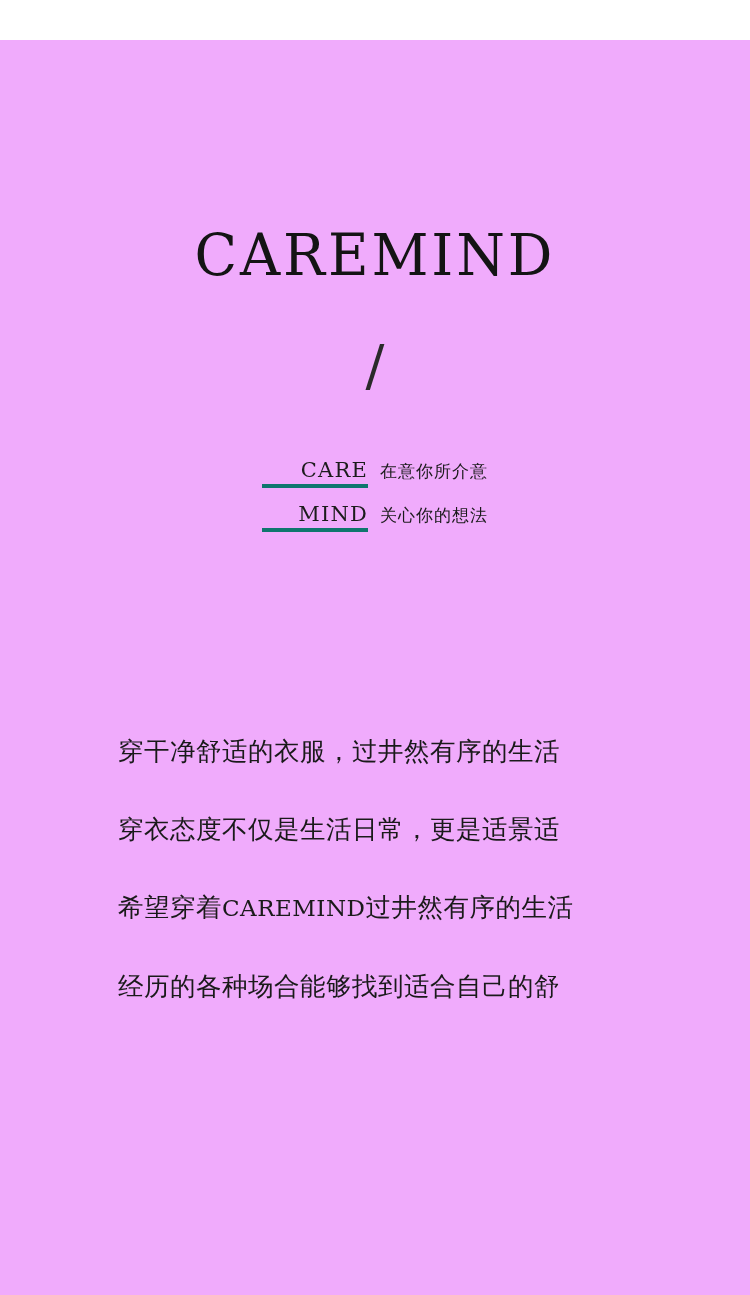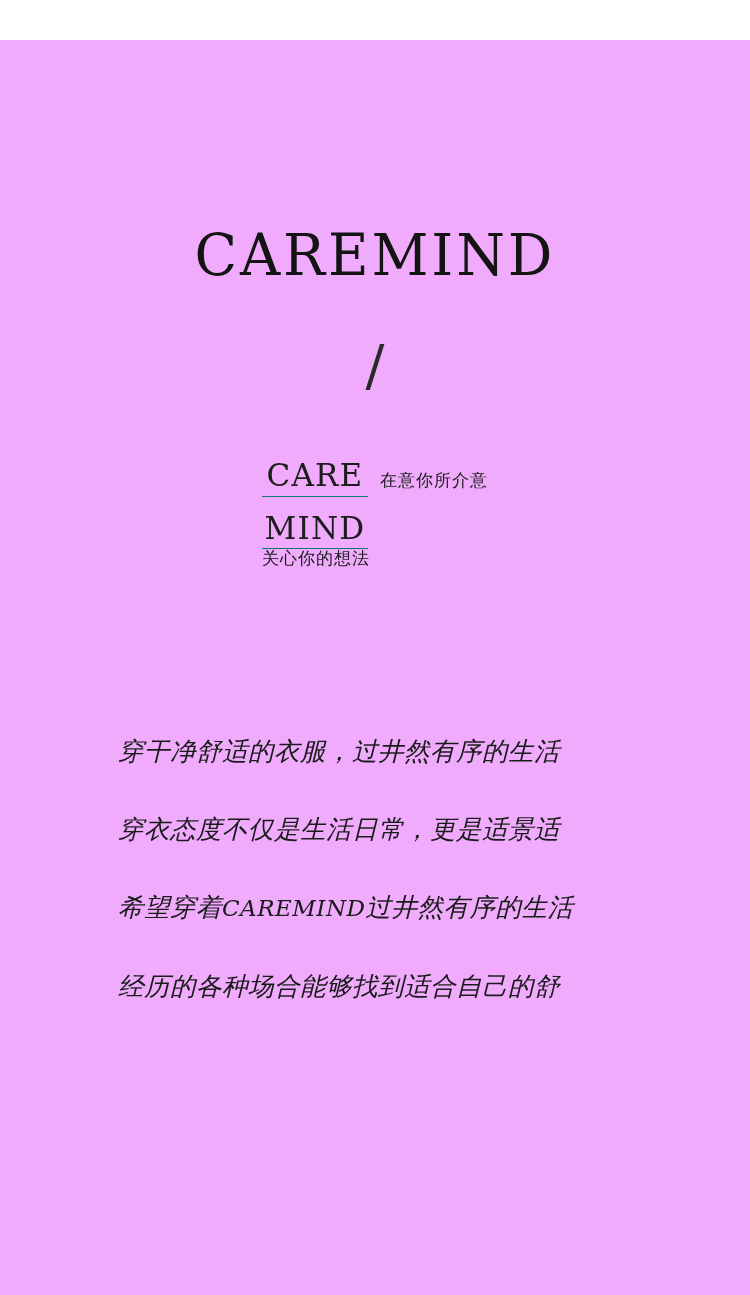--- a/index.html
+++ b/index.html
@@ -71,31 +71,31 @@
     justify-content: center;
   }
   .tagline-inner {
     display: block;
   }
   .tag-row {
     display: flex;
     align-items: baseline;
     margin-bottom: 14px;
   }
-  .tag-row:last-child { margin-bottom: 0; flex-direction: column; }
+  .tag-row:last-child { margin-bottom: 0; }
 
   .tag-en {
     font-family: "DejaVu Serif", serif;
-    font-size: 31px;
+    font-size: 21px;
     font-weight: 300;
     letter-spacing: 1.2px;
     color: #1c1c1c;
     width: 106px;
-    text-align: center;
-    border-bottom: 1px solid #0f766e;
+    text-align: right;
+    border-bottom: 4px solid #0f766e;
     padding-bottom: 2px;
     box-sizing: border-box;
     display: inline-block;
     line-height: 1.15;
   }
   .tag-en-cell {
     width: 118px;
     display: flex;
   }
   .tag-cn {
@@ -116,21 +116,20 @@
   }
   .para {
     font-family: "Liberation Sans", sans-serif;
     font-size: 25.5px;
     line-height: 78px;
     letter-spacing: 0.5px;
     color: #1a1a1a;
     text-align: left;
     margin: 0;
     white-space: nowrap;
-    font-style: italic;
   }
   .inline-brand {
     font-family: "DejaVu Serif", serif;
     font-size: 23px;
     letter-spacing: 0.5px;
   }
 </style>
 </head>
 <body>
 

